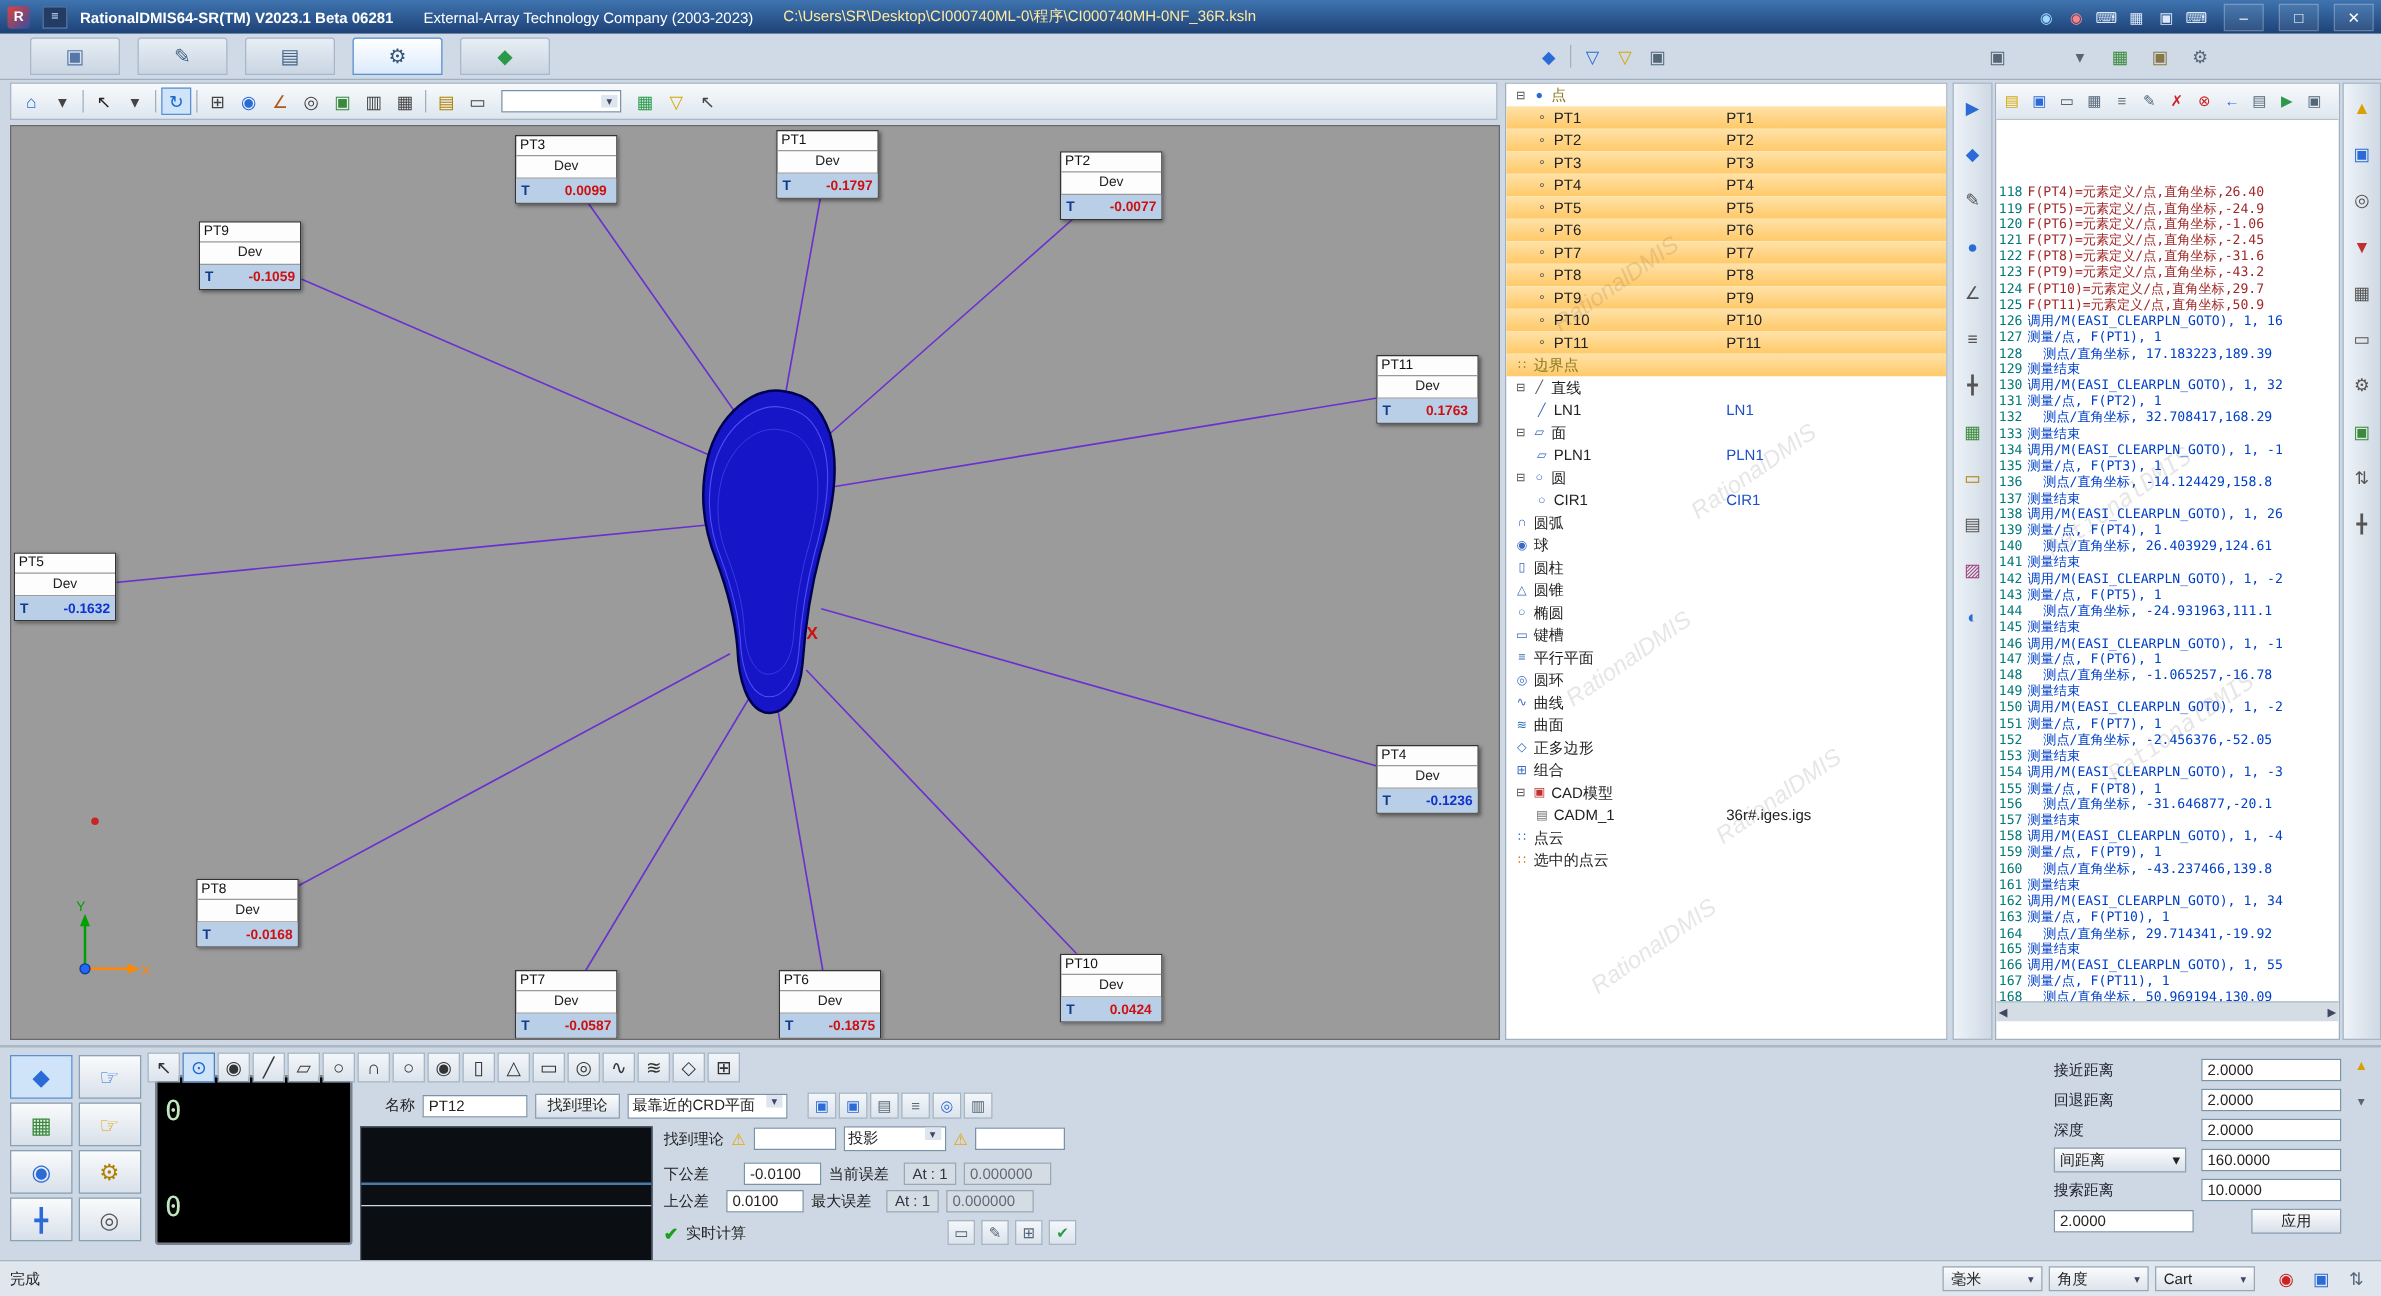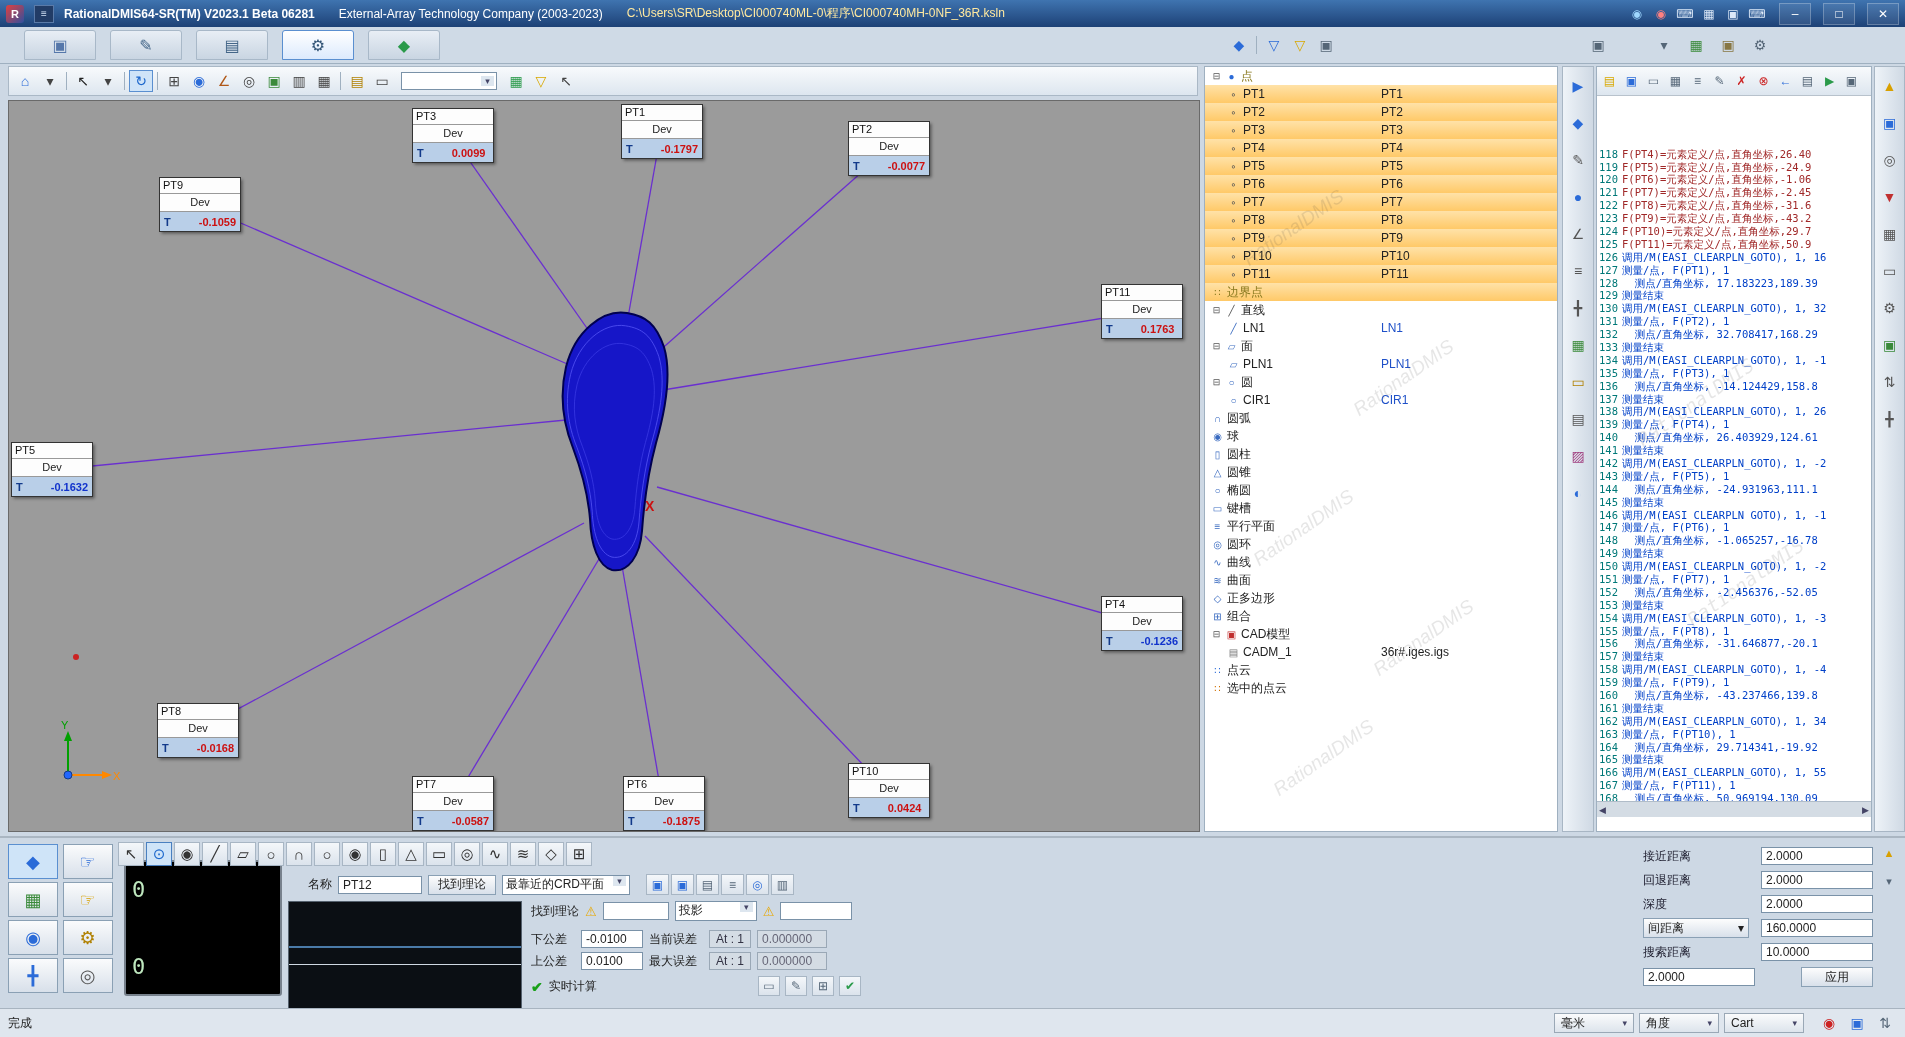--- a/index.html
+++ b/index.html
@@ -737,21 +737,21 @@
     <span class="ddbox" style="width:82px;">
       <span>投影</span>
       <span class="caret">▾</span>
     </span>
     <span class="warn">⚠</span>
     <span class="inputbox" style="width:72px;"></span>
   </div>
 
   <div class="brow" style="left:531px;top:92px;">
     <span style="width:44px;">下公差</span>
-    <span class="inputbox" style="width:62px;">-0.0100</span>
+    <span class="inputbox" style="width:62px;margin-left:14px;">-0.0100</span>
     <span style="width:54px;">当前误差</span>
     <span class="at-box">At : 1</span>
     <span class="zero-box">0.000000</span>
   </div>
 
   <div class="brow" style="left:531px;top:114px;">
     <span style="width:44px;">上公差</span>
     <span class="inputbox" style="width:62px;">0.0100</span>
     <span style="width:54px;">最大误差</span>
     <span class="at-box">At : 1</span>

